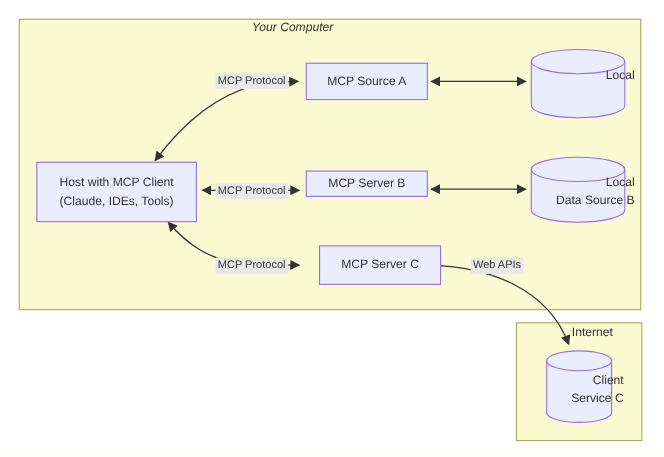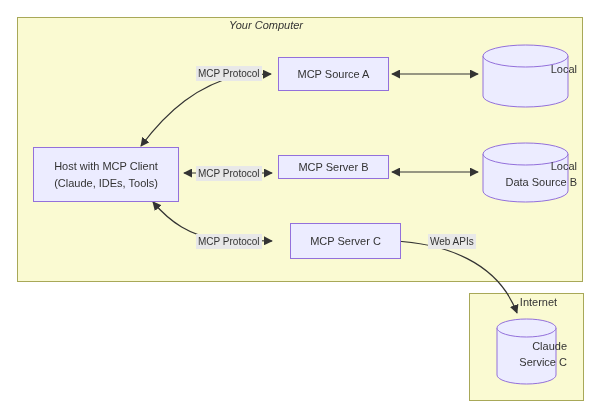--- a/index.html
+++ b/index.html
@@ -103,21 +103,21 @@
   <div class="cyl-label" style="left:475px;top:61px;width:102px;">
     <div>Local</div>
   </div>
 
   <div class="cyl-label" style="left:475px;top:158px;width:102px;">
     <div>Local</div>
     <div>Data Source B</div>
   </div>
 
   <div class="cyl-label" style="left:486px;top:338px;width:81px;">
-    <div>Claude</div>
+    <div>Client</div>
     <div>Service C</div>
   </div>
 
   <div class="edge-label" style="left:196px;top:66px;">MCP Protocol</div>
   <div class="edge-label" style="left:196px;top:166px;">MCP Protocol</div>
   <div class="edge-label" style="left:196px;top:234px;">MCP Protocol</div>
   <div class="edge-label" style="left:428px;top:234px;">Web APIs</div>
 
 </div>
 

